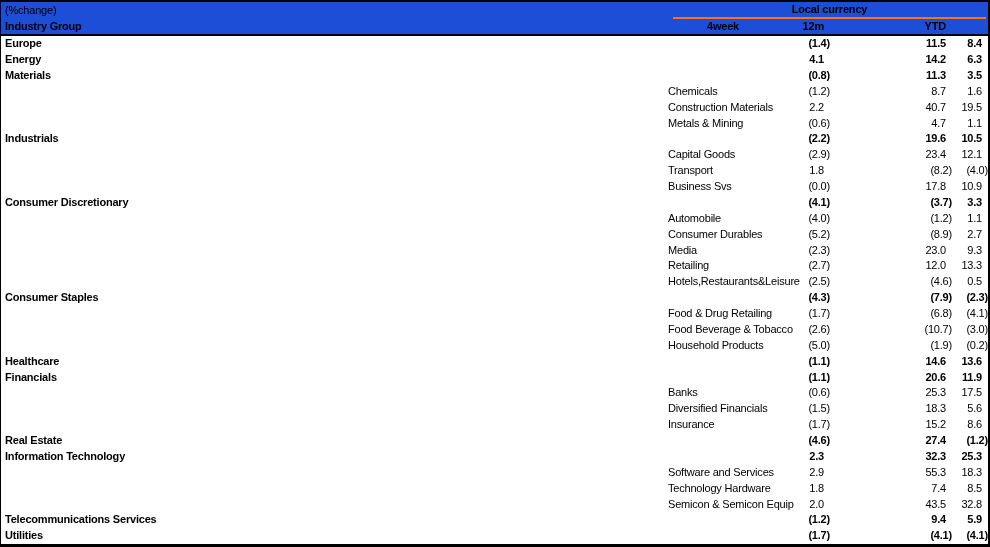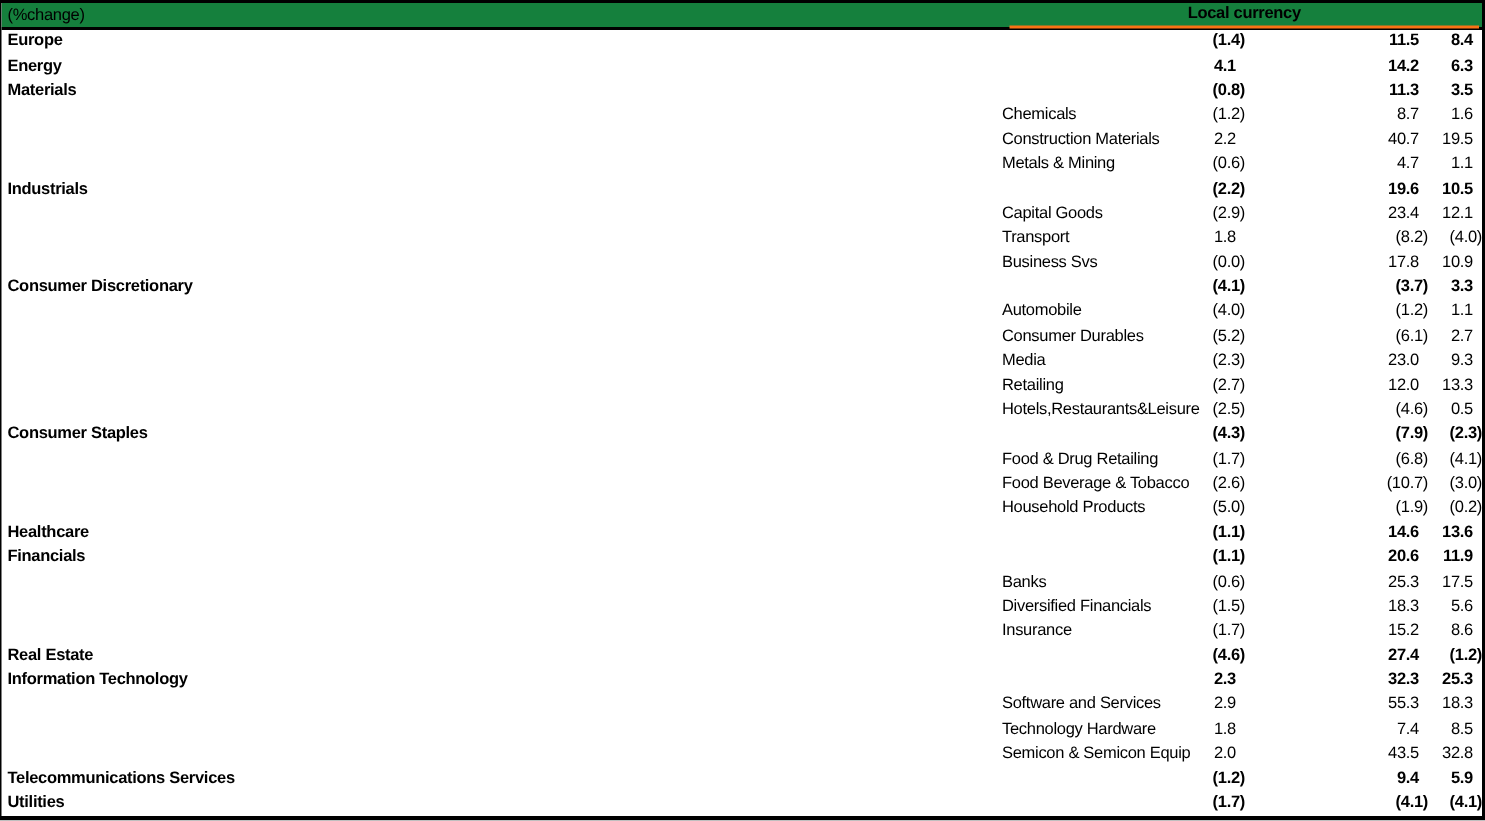--- a/index.html
+++ b/index.html
@@ -46,25 +46,32 @@
   .body{flex:1;display:flex;flex-direction:column;}
   .row{flex:1;}
   .row.bold{font-weight:bold;}
   .spacer{}
 </style>
 </head>
 <body>
 
 <div class="sheet">
 
-  <div class="header" style="background: #15803d;">
+  <div class="header" style="background: #1d4ed8;">
     <div class="grid hrow">
       <div class="cell head-left">(%change)</div>
       <div class="currency-band">Local currency</div>
     </div>
+    <div class="grid hrow">
+      <div class="cell head-left bold-label">Industry Group</div>
+      <div class="cell col-head">4week</div>
+      <div class="cell col-head">12m</div>
+      <div class="cell col-head">YTD</div>
+      <div class="cell spacer"></div>
+    </div>
   </div>
 
   <div class="body" id="table-body">
       <div class="grid row bold">
     <div class="cell name bold-label">Europe</div>
     <div class="cell sub"></div>
     <div class="cell num paren">(1.4)</div>
     <div class="cell num">11.5</div>
     <div class="cell num">8.4</div>
     <div class="cell spacer"></div>
@@ -154,21 +161,21 @@
     <div class="cell sub">Automobile</div>
     <div class="cell num paren">(4.0)</div>
     <div class="cell num paren">(1.2)</div>
     <div class="cell num">1.1</div>
     <div class="cell spacer"></div>
   </div>
       <div class="grid row">
     <div class="cell name"></div>
     <div class="cell sub">Consumer Durables</div>
     <div class="cell num paren">(5.2)</div>
-    <div class="cell num paren">(6.1)</div>
+    <div class="cell num paren">(8.9)</div>
     <div class="cell num">2.7</div>
     <div class="cell spacer"></div>
   </div>
       <div class="grid row">
     <div class="cell name"></div>
     <div class="cell sub">Media</div>
     <div class="cell num paren">(2.3)</div>
     <div class="cell num">23.0</div>
     <div class="cell num">9.3</div>
     <div class="cell spacer"></div>

